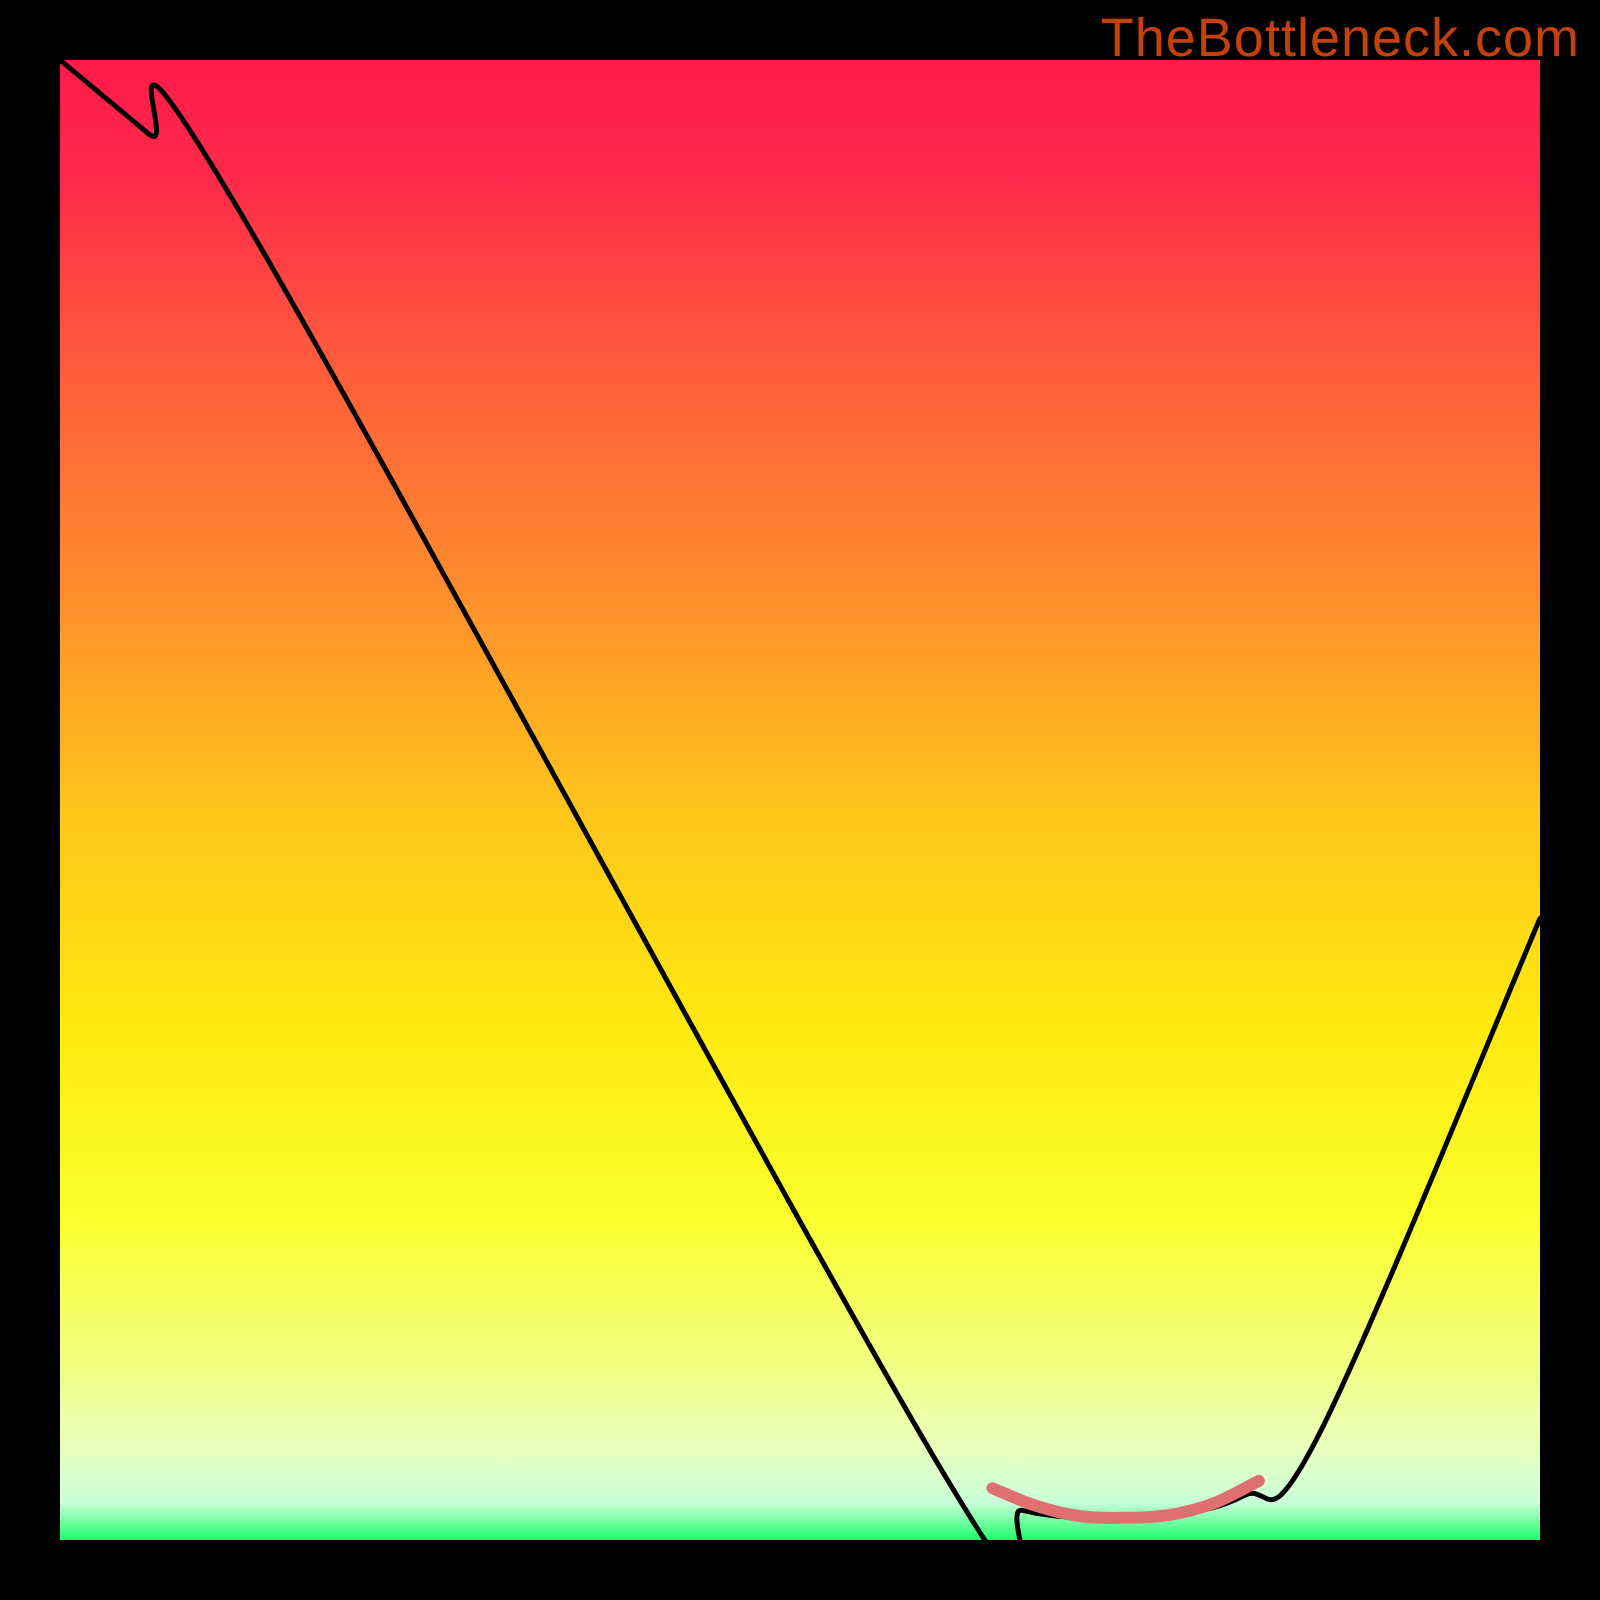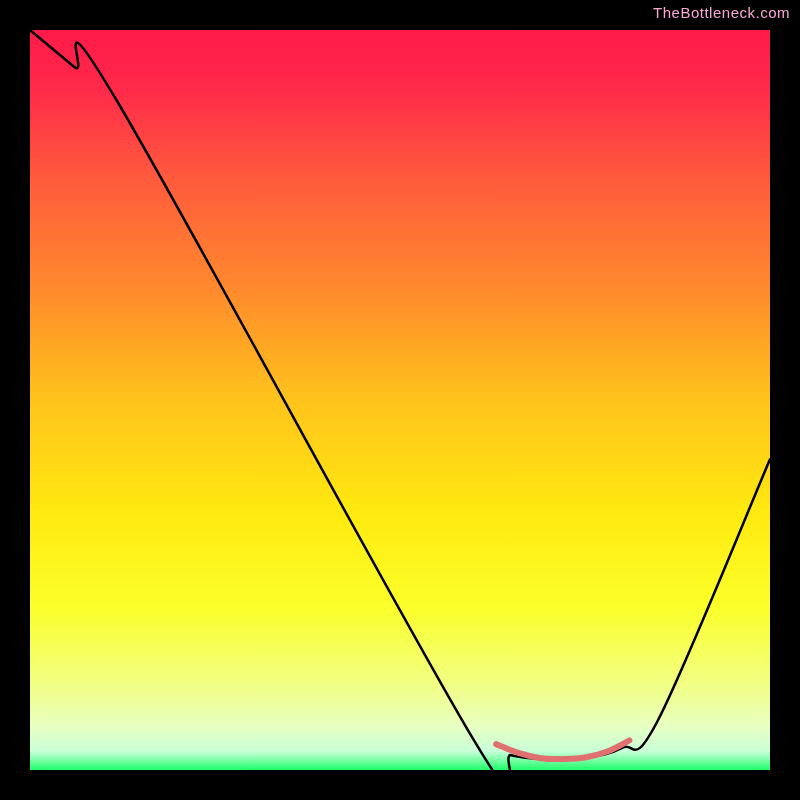--- a/index.html
+++ b/index.html
@@ -8,22 +8,22 @@
     width: 800px;
     height: 800px;
     background: #000;
     font-family: Arial, Helvetica, sans-serif;
     overflow: hidden;
   }
   .watermark {
     position: absolute;
     top: 4px;
     right: 10px;
-    color: #f9a8d4;
-    font-size: 15px;
+    color: #c2410c;
+    font-size: 27px;
     font-weight: 500;
     letter-spacing: 0.5px;
     user-select: none;
   }
   .plot-wrap {
     position: absolute;
     left: 30px;
     top: 30px;
     width: 740px;
     height: 740px;

